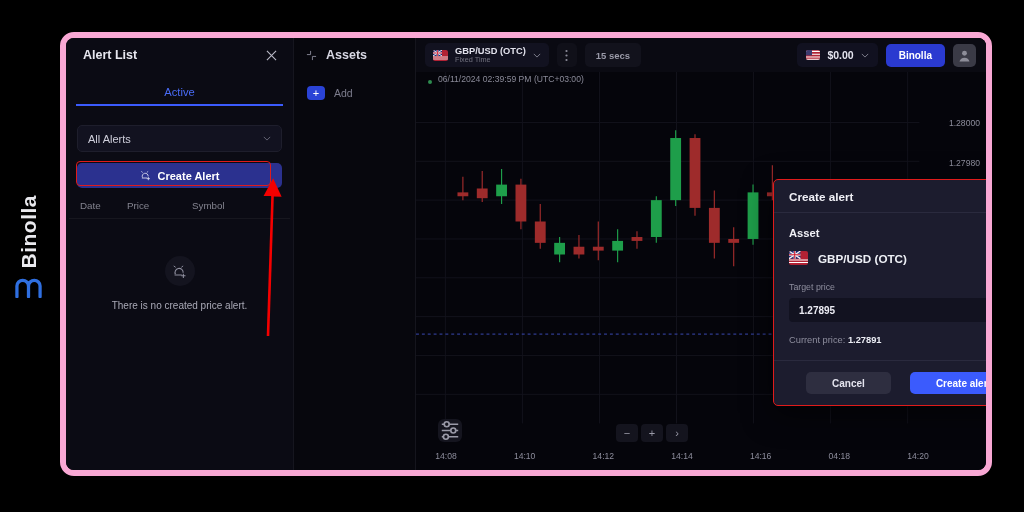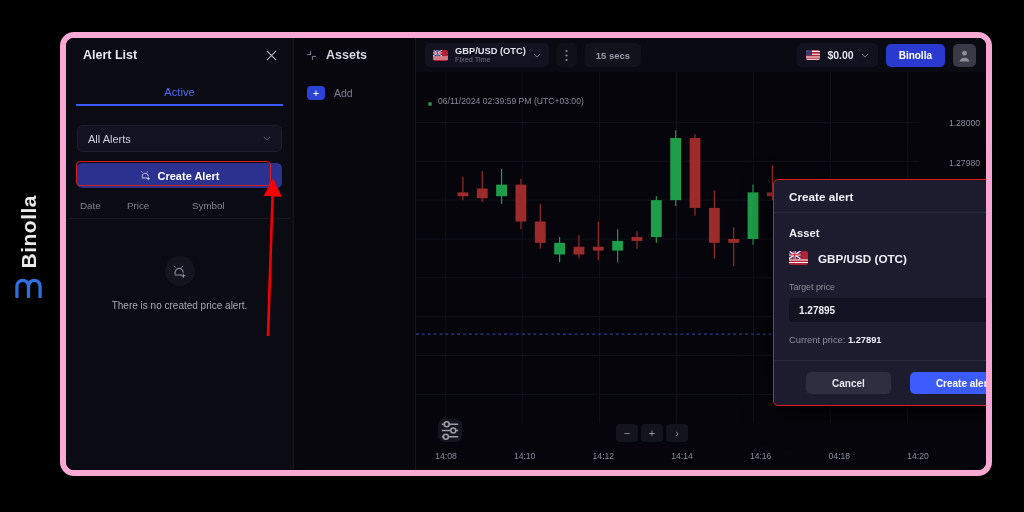--- a/index.html
+++ b/index.html
@@ -149,21 +149,21 @@
     display: flex; align-items: center; justify-content: center; cursor: pointer;
   }
 
   
   .flag { border-radius: 2px; overflow: hidden; flex: none; display: block; }
 
   
   .plot { position: absolute; left: 0; right: 0; top: 34px; bottom: 0; }
   .plot svg { display: block; width: 100%; height: 100%; }
   .stamp {
-    position: absolute; left: 12px; top: 24px;
+    position: absolute; left: 12px; top: 2px;
     display: flex; align-items: flex-end; gap: 6px;
     color: #8a8a98; font-size: 8.6px; z-index: 3;
   }
   .stamp-dot { width: 4px; height: 4px; border-radius: 50%; background: #2e8b4f; }
 
   .price-badge {
     position: absolute; right: 4px; width: 47px; height: 13px;
     background: #2e45d6; border-radius: 2px;
     display: flex; align-items: center; justify-content: center;
     color: #fff; font-size: 8.6px; font-weight: 600; z-index: 4;

